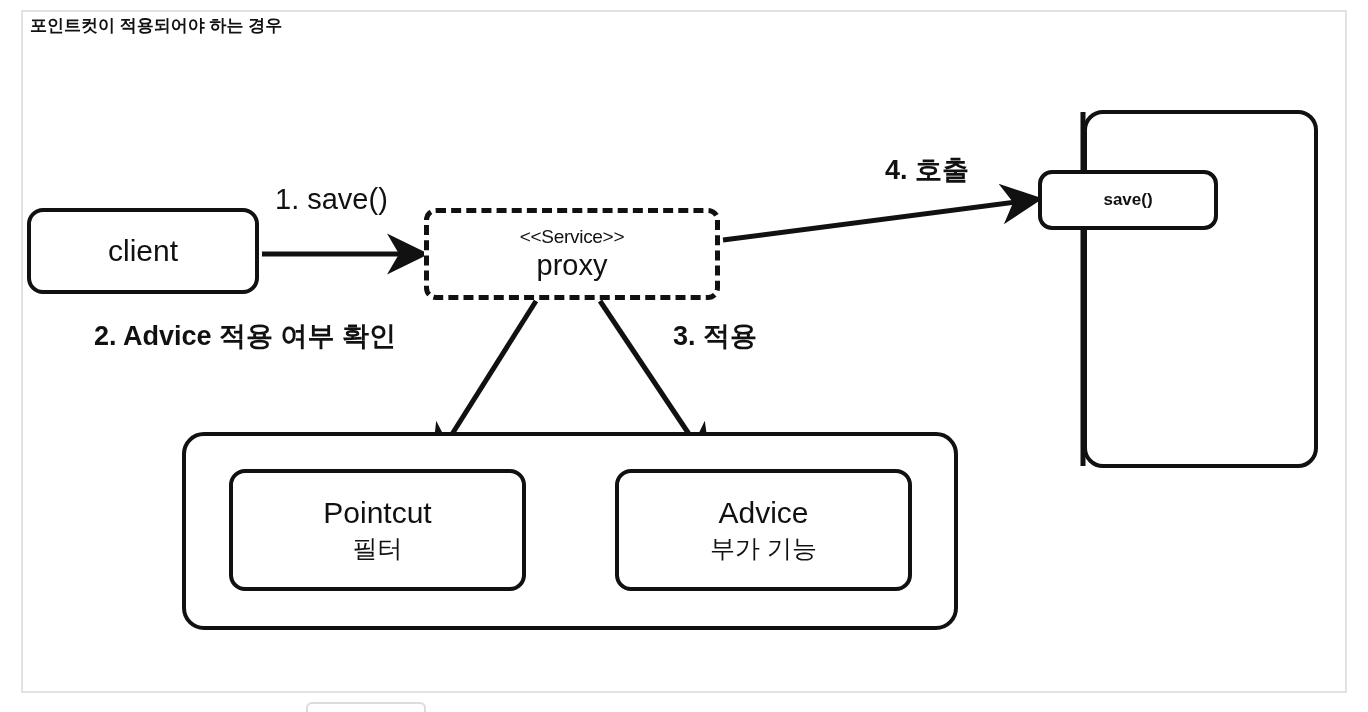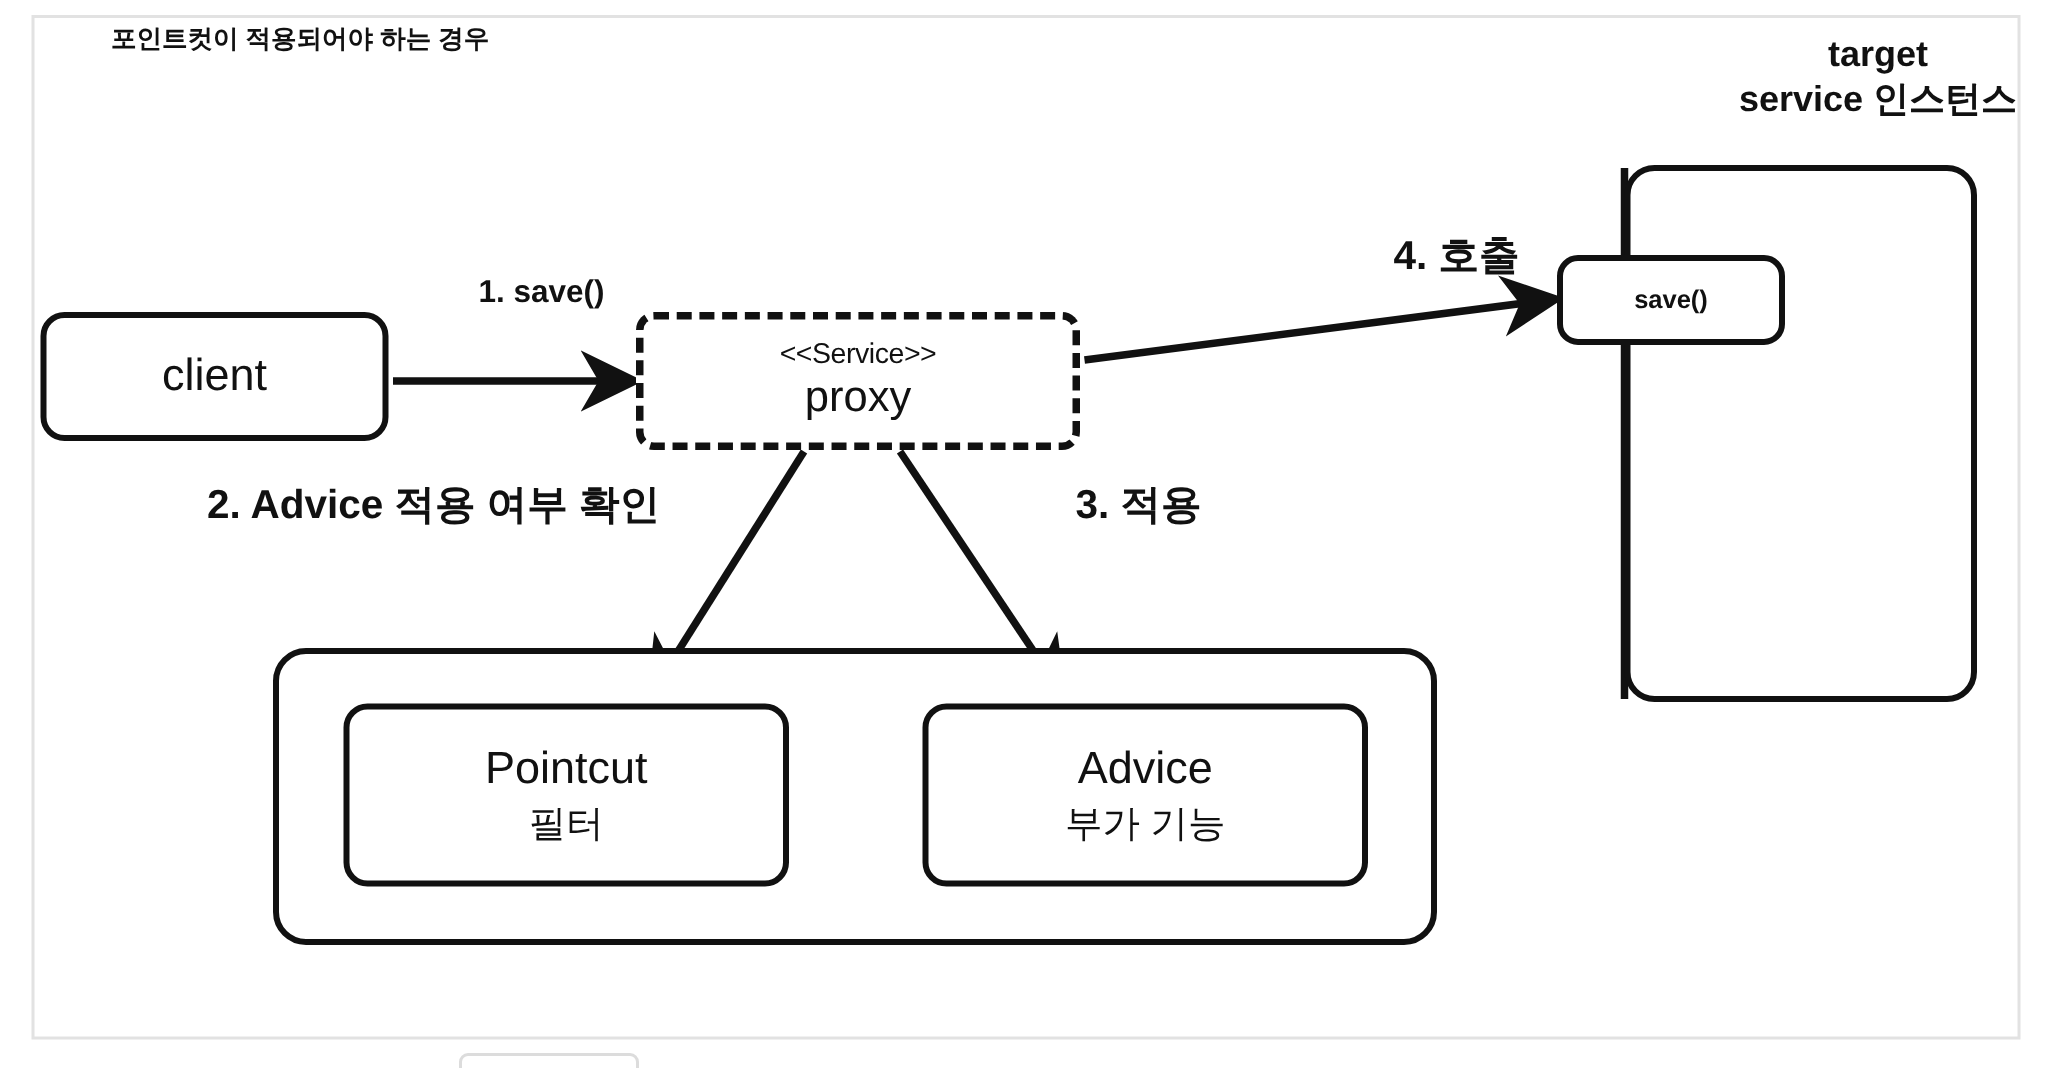--- a/index.html
+++ b/index.html
@@ -33,21 +33,20 @@
     width: 1368px;
     height: 712px;
     pointer-events: none;
   }
   
   .lbl {
     position: absolute;
     color: #111111;
     white-space: nowrap;
     line-height: 1.15;
-    margin-left: 44px;
   }
   .diagram-title {
     left: 30px;
     top: 16px;
     font-size: 17px;
     font-weight: 700;
   }
   .target-caption {
     left: 1088px;
     top: 22px;
@@ -105,31 +104,31 @@
   }
   .inner-title { font-size: 30px; font-weight: 400; }
   .inner-sub   { font-size: 25px; font-weight: 400; margin-top: 2px; }
 
   .target-container {
     left: 1083px; top: 110px; width: 235px; height: 358px;
     border-radius: 20px;
     background: transparent;
   }
   .method-box {
-    left: 1038px; width: 152px; height: 60px;
+    left: 1038px; width: 180px; height: 60px;
     border: 4px solid #111111;
     border-radius: 14px;
     font-size: 17px; font-weight: 700;
     z-index: 4;
   }
   .save-box { top: 170px; }
   .find-box { top: 345px; }
 
   
-  .step1 { left: 275px; top: 183px; font-size: 21px; font-weight: 700; text-align: center; }
+  .step1 { left: 275px; top: 183px; font-size: 29px; font-weight: 400; text-align: center; }
   .step2 { left: 94px;  top: 321px; font-size: 27px; font-weight: 700; }
   .step3 { left: 673px; top: 321px; font-size: 27px; font-weight: 700; }
   .step4 { left: 885px; top: 155px; font-size: 27px; font-weight: 700; }
   .advisor-caption {
     left: 182px; top: 645px; width: 776px;
     text-align: center;
     font-size: 28px; font-weight: 700;
   }
   
   .bottom-chip {
@@ -161,24 +160,20 @@
 
     <line x1="723" y1="240" x2="1032" y2="200" stroke="#111111" stroke-width="5" marker-end="url(#ah)"></line>
 
     <line x1="536" y1="301" x2="437" y2="458" stroke="#111111" stroke-width="5" marker-end="url(#ah)"></line>
 
     <line x1="600" y1="301" x2="705" y2="458" stroke="#111111" stroke-width="5" marker-end="url(#ah)"></line>
   </svg>
 
   <div class="lbl diagram-title">포인트컷이 적용되어야 하는 경우</div>
 
-  <div class="lbl target-caption">
-    <span>target</span><br>
-    <span>service 인스턴스</span>
-  </div>
 
   <div class="box box-solid client-box">
     <span>client</span>
   </div>
 
   <div class="box box-dashed proxy-box">
     <span class="proxy-stereo">&lt;&lt;Service&gt;&gt;</span>
     <span class="proxy-name">proxy</span>
   </div>
 

